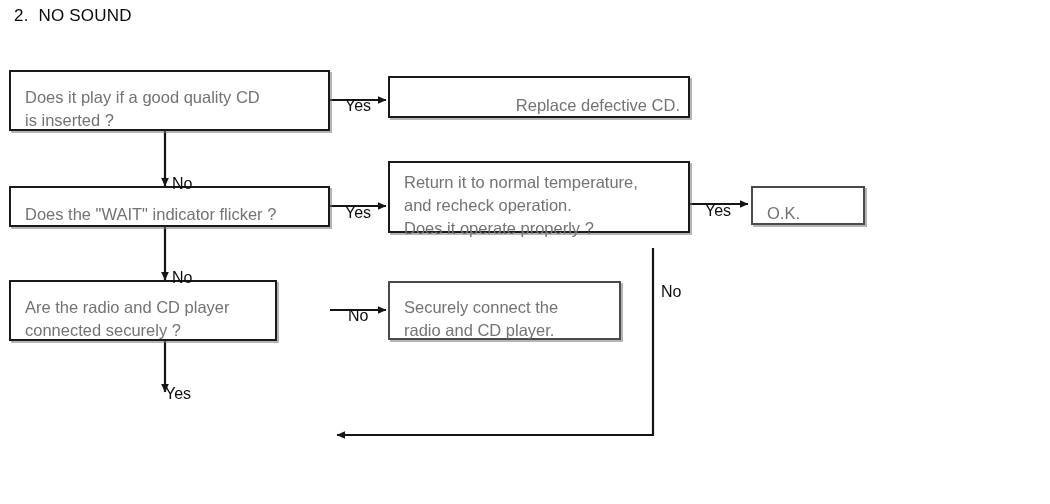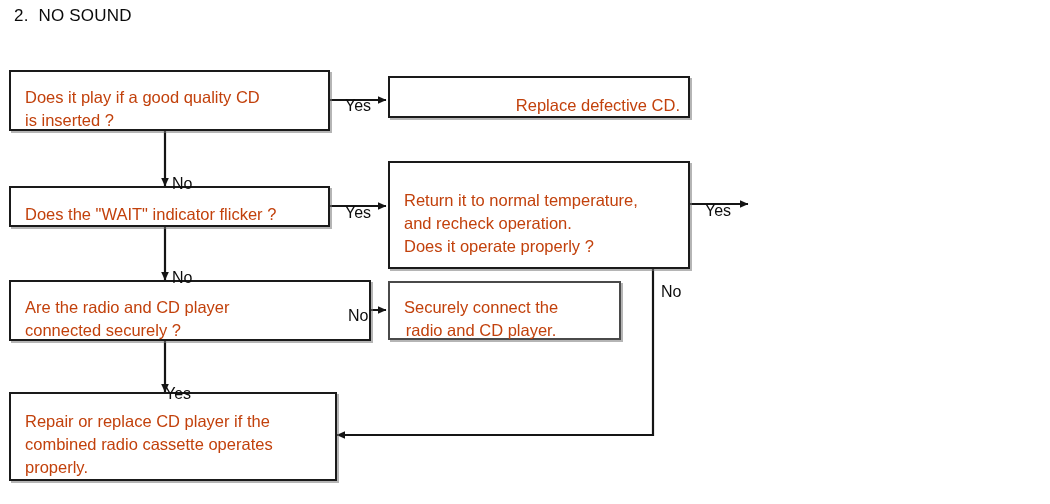--- a/index.html
+++ b/index.html
@@ -39,21 +39,21 @@
   .node.thin {
     border-width: 2px;
     border-color: #4a4a4a;
   }
   .node .txt {
     display: block;
     padding-left: 14px;
     padding-right: 8px;
     font-size: 16.5px;
     line-height: 23px;
-    color: #c2410c;
+    color: #737373;
     white-space: pre-line;
     margin-top: 16px;
   }
   .node.shadow {
     box-shadow: 2px 2px 0 rgba(120,120,120,0.55);
   }
   .edge-label {
     position: absolute;
     font-size: 16px;
     line-height: 18px;
@@ -113,42 +113,40 @@
   </div>
 
   <div class="node shadow" style="left:388px; top:76px; width:302px; height:42px;justify-content:flex-end;">
     <span class="txt">Replace defective CD.</span>
   </div>
 
   <div class="node shadow" style="left:9px; top:186px; width:321px; height:41px;">
     <span class="txt">Does the "WAIT" indicator flicker ?</span>
   </div>
 
-  <div class="node shadow" style="left:388px; top:161px; width:302px; height:108px;">
+  <div class="node shadow" style="left:388px; top:161px; width:302px; height:72px;">
     <span class="txt">Return it to normal temperature,
 and recheck operation.
 Does it operate properly ?</span>
   </div>
 
+  <div class="node thin shadow" style="left:751px; top:186px; width:114px; height:39px;">
+    <span class="txt">O.K.</span>
+  </div>
 
-  <div class="node shadow" style="left:9px; top:280px; width:362px; height:61px;">
+  <div class="node shadow" style="left:9px; top:280px; width:268px; height:61px;">
     <span class="txt">Are the radio and CD player
 connected securely ?</span>
   </div>
 
-  <div class="node thin shadow" style="left:388px; top:281px; width:233px; height:59px;text-align:center;">
+  <div class="node thin shadow" style="left:388px; top:281px; width:233px; height:59px;">
     <span class="txt">Securely connect the
 radio and CD player.</span>
   </div>
 
-  <div class="node shadow" style="left:9px; top:392px; width:328px; height:89px;">
-    <span class="txt">Repair or replace CD player if the
-combined radio cassette operates
-properly.</span>
-  </div>
 
   <div class="edge-label" style="left:345px; top:73px;">Yes</div>
   <div class="edge-label" style="left:172px; top:151px;">No</div>
   <div class="edge-label" style="left:345px; top:180px;">Yes</div>
   <div class="edge-label" style="left:172px; top:245px;">No</div>
   <div class="edge-label" style="left:705px; top:178px;">Yes</div>
   <div class="edge-label" style="left:661px; top:259px;">No</div>
   <div class="edge-label" style="left:348px; top:283px;">No</div>
   <div class="edge-label" style="left:165px; top:361px;">Yes</div>
 

